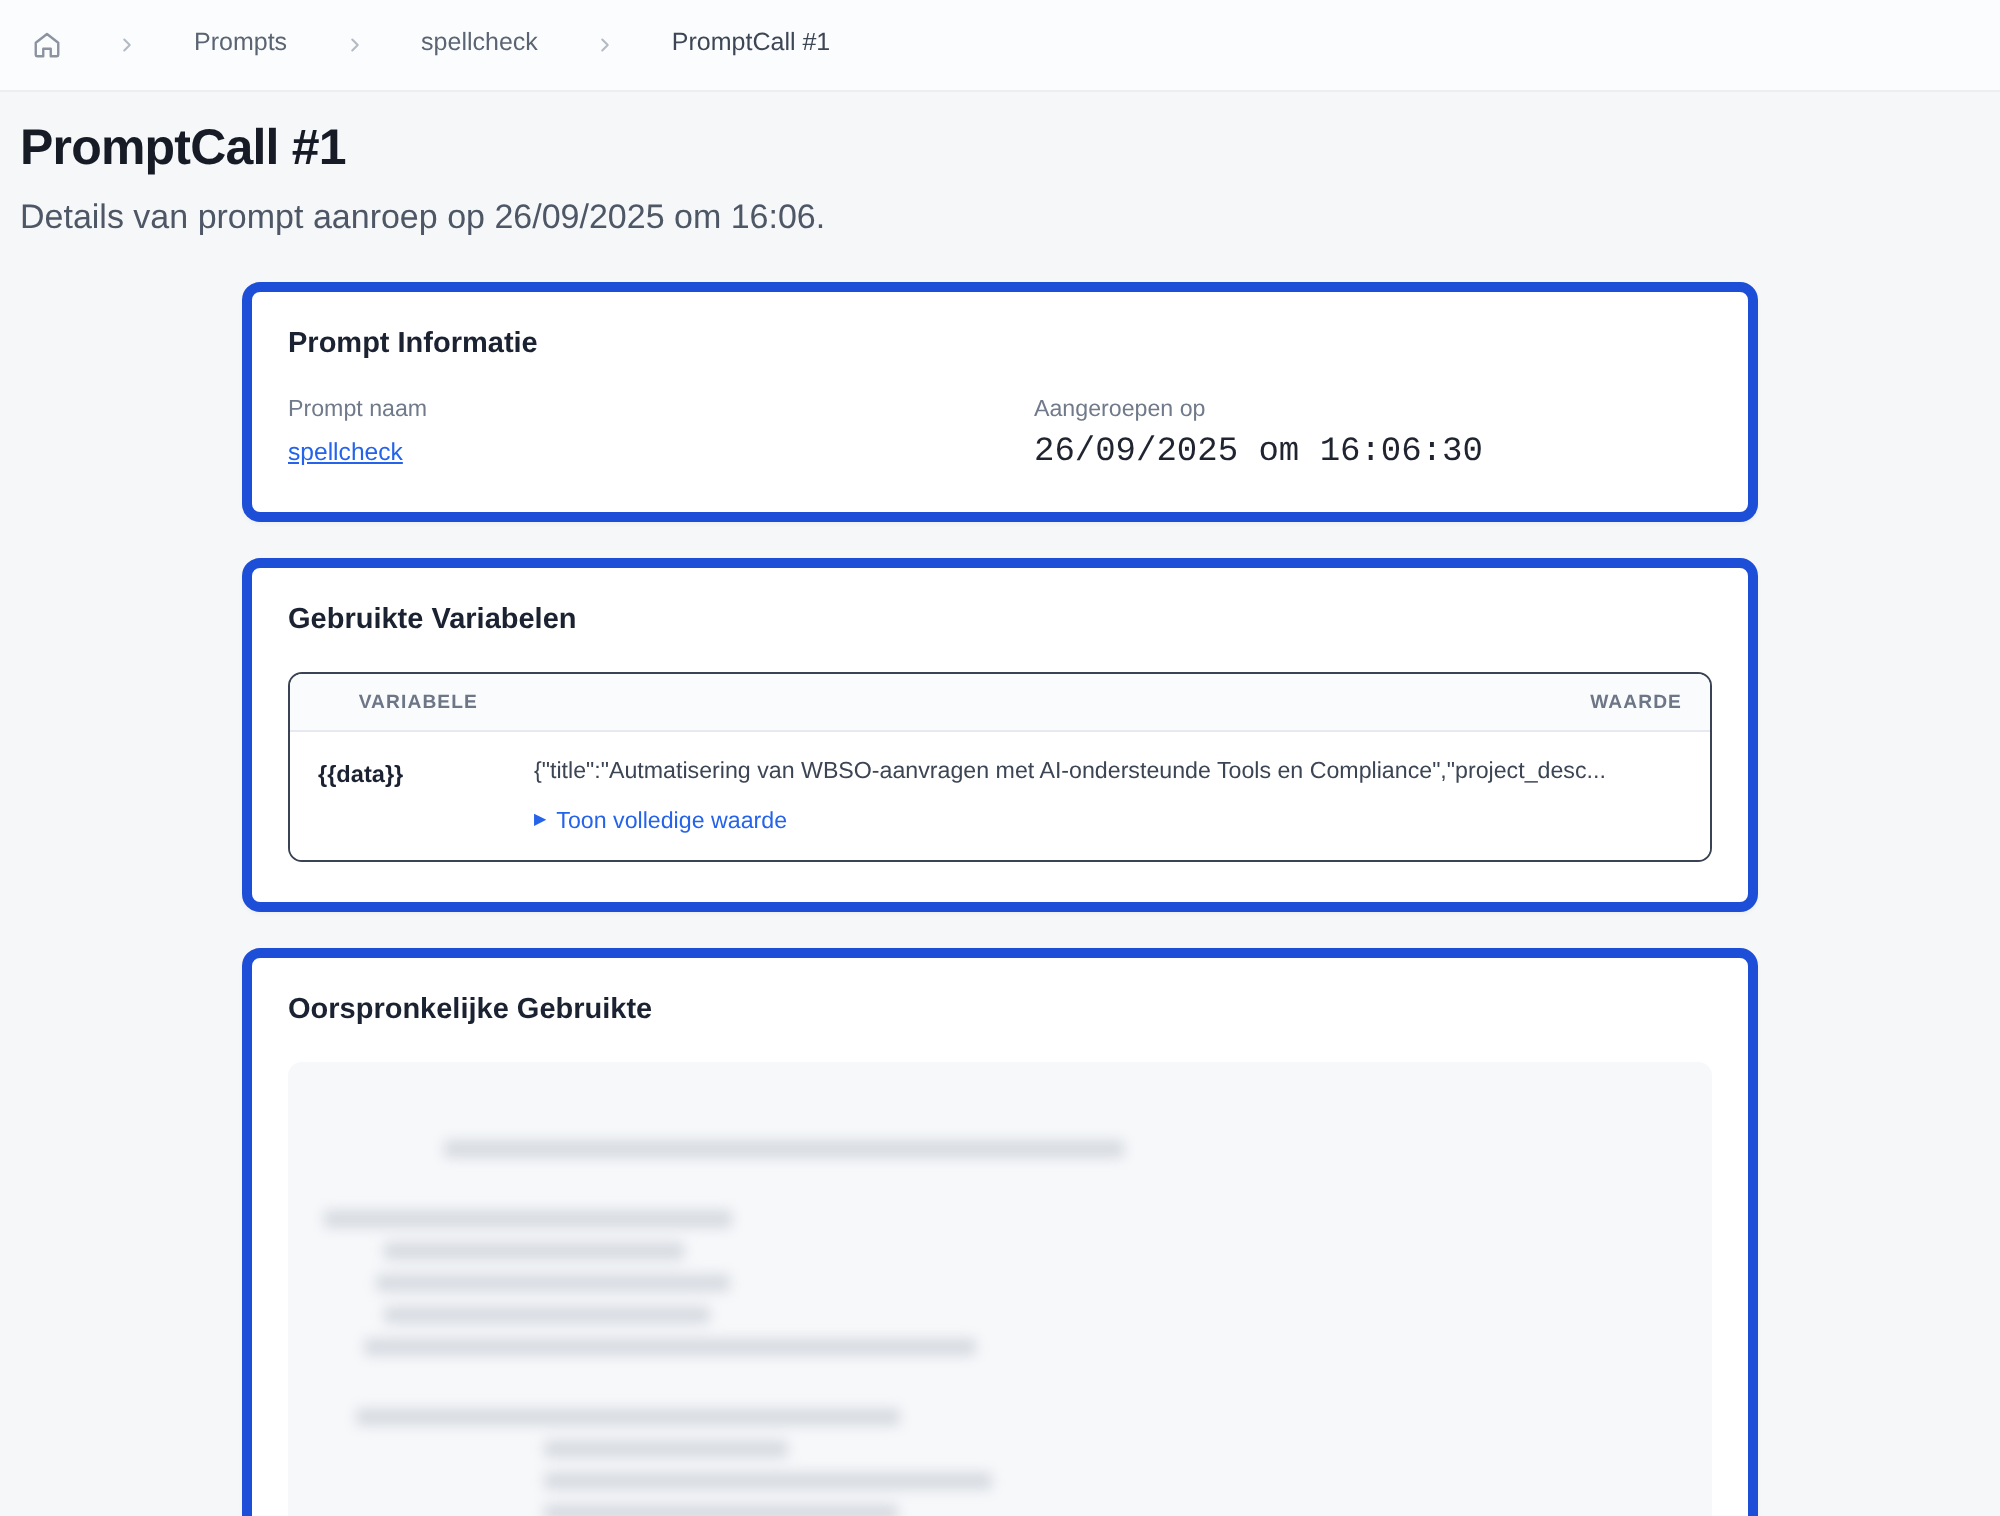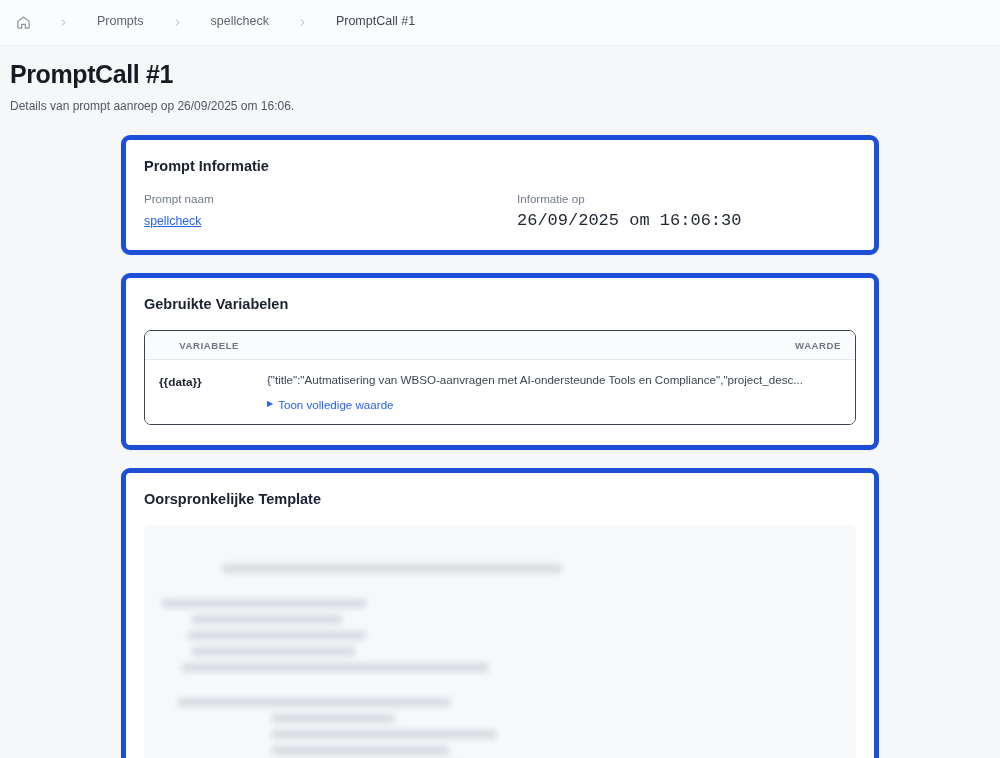--- a/index.html
+++ b/index.html
@@ -55,21 +55,21 @@
     padding: 14px 0 0 10px;
   }
   .page-title {
     font-size: 25px;
     font-weight: 700;
     letter-spacing: -0.4px;
     margin: 0 0 10px 0;
     color: #161b26;
   }
   .page-subtitle {
-    font-size: 12px;
+    font-size: 17px;
     color: #4e5766;
     margin: 0;
   }
 
   
   .content {
     width: 758px;
     margin: 22px auto 0 auto;
     padding-left: 0;
   }
@@ -234,21 +234,21 @@
 <main class="content">
 
   <section class="card">
     <h2 class="card-title">Prompt Informatie</h2>
     <div class="info-grid">
       <div>
         <div class="info-label">Prompt naam</div>
         <a class="info-link" href="#">spellcheck</a>
       </div>
       <div>
-        <div class="info-label">Informatie op</div>
+        <div class="info-label">Aangeroepen op</div>
         <div class="info-value">26/09/2025 om 16:06:30</div>
       </div>
     </div>
   </section>
 
   <section class="card">
     <h2 class="card-title">Gebruikte Variabelen</h2>
     <div class="var-table-wrap">
       <table class="var-table">
         <thead>
@@ -269,21 +269,21 @@
                 <span>Toon volledige waarde</span>
               </div>
             </td>
           </tr>
         </tbody>
       </table>
     </div>
   </section>
 
   <section class="card">
-    <h2 class="card-title">Oorspronkelijke Template</h2>
+    <h2 class="card-title">Oorspronkelijke Gebruikte</h2>
     <div class="code-block">
       <div class="blur-lines">
         <div class="bl sp" style="height:10px;"></div>
         <div class="bl" style="width:50%;margin-left:60px;"></div>
         <div class="bl sp" style="height:12px;"></div>
         <div class="bl" style="width:30%;"></div>
         <div class="bl" style="width:22%;margin-left:30px;"></div>
         <div class="bl" style="width:26%;margin-left:26px;"></div>
         <div class="bl" style="width:24%;margin-left:30px;"></div>
         <div class="bl" style="width:45%;margin-left:20px;"></div>

